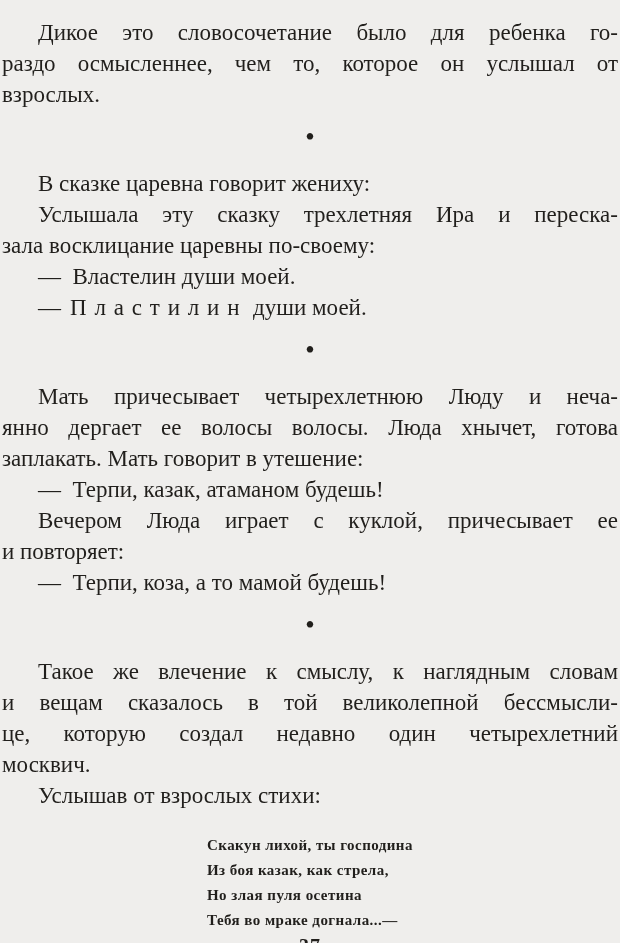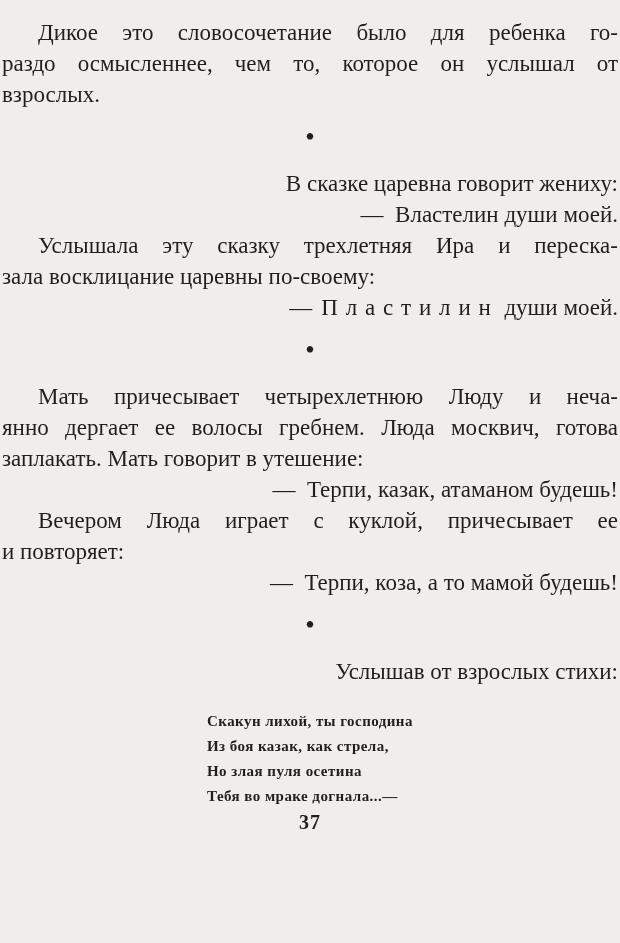--- a/index.html
+++ b/index.html
@@ -29,21 +29,20 @@
   }
   .just {
     text-align: justify;
     text-align-last: justify;
   }
   .left {
     text-align: left;
   }
   .indent {
     text-indent: 36px;
-    text-align: right;
   }
   .sep {
     text-align: center;
     height: 16px;
     line-height: 14px;
     font-size: 27px;
     margin: 20px 0 22px 0;
   }
   .dash {
     margin-right: 9px;
@@ -78,51 +77,57 @@
     <div class="line just">раздо осмысленнее, чем то, которое он услышал от</div>
     <div class="line left">взрослых.</div>
   </div>
 
   <div class="sep">•</div>
 
   <div>
     <div class="line left indent">В сказке царевна говорит жениху:</div>
   </div>
   <div>
-    <div class="line left indent">— Властелин души моей.</div>
+    <div class="line just indent">Услышала эту сказку трехлетняя Ира и переска-</div>
+    <div class="line left">зала восклицание царевны по-своему:</div>
   </div>
   <div>
-    <div class="line just indent">Услышала эту сказку трехлетняя Ира и переска-</div>
-    <div class="line left">зала восклицание царевны по-своему:</div>
+    <div class="line left indent">— Властелин души моей.</div>
   </div>
   <div>
     <div class="line left indent"><span class="dash">—</span><span class="spaced">Пластилин</span> <span>души моей.</span></div>
   </div>
 
   <div class="sep">•</div>
 
   <div>
     <div class="line just indent">Мать причесывает четырехлетнюю Люду и неча-</div>
-    <div class="line just">янно дергает ее волосы гребнем. Люда москвич, готова</div>
+    <div class="line just">янно дергает ее волосы волосы. Люда хнычет, готова</div>
     <div class="line left">заплакать. Мать говорит в утешение:</div>
   </div>
   <div>
     <div class="line left indent">— Терпи, казак, атаманом будешь!</div>
   </div>
   <div>
     <div class="line just indent">Вечером Люда играет с куклой, причесывает ее</div>
     <div class="line left">и повторяет:</div>
   </div>
   <div>
     <div class="line left indent">— Терпи, коза, а то мамой будешь!</div>
   </div>
 
   <div class="sep">•</div>
 
   <div>
+    <div class="line just indent">Такое же влечение к смыслу, к наглядным словам</div>
+    <div class="line just">и вещам сказалось в той великолепной бессмысли-</div>
+    <div class="line just">це, которую создал недавно один четырехлетний</div>
+    <div class="line left">москвич.</div>
+  </div>
+  <div>
     <div class="line left indent">Услышав от взрослых стихи:</div>
   </div>
 
   <div class="verse">
     <div class="verse-line">Скакун лихой, ты господина</div>
     <div class="verse-line">Из боя казак, как стрела,</div>
     <div class="verse-line">Но злая пуля осетина</div>
     <div class="verse-line">Тебя во мраке догнала...—</div>
   </div>
 

